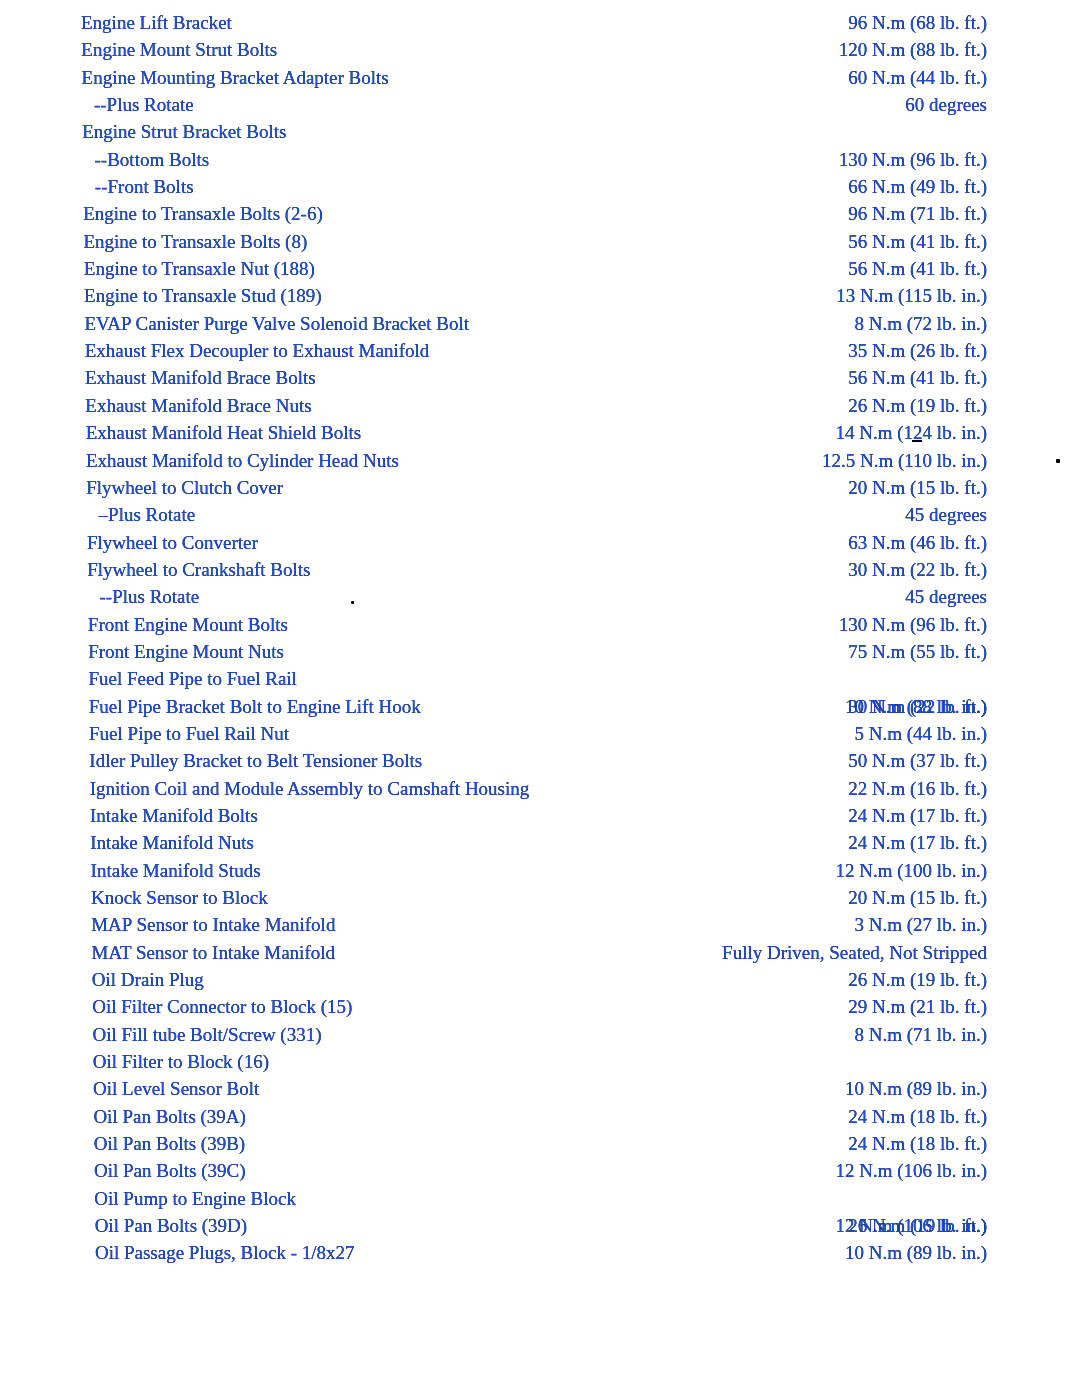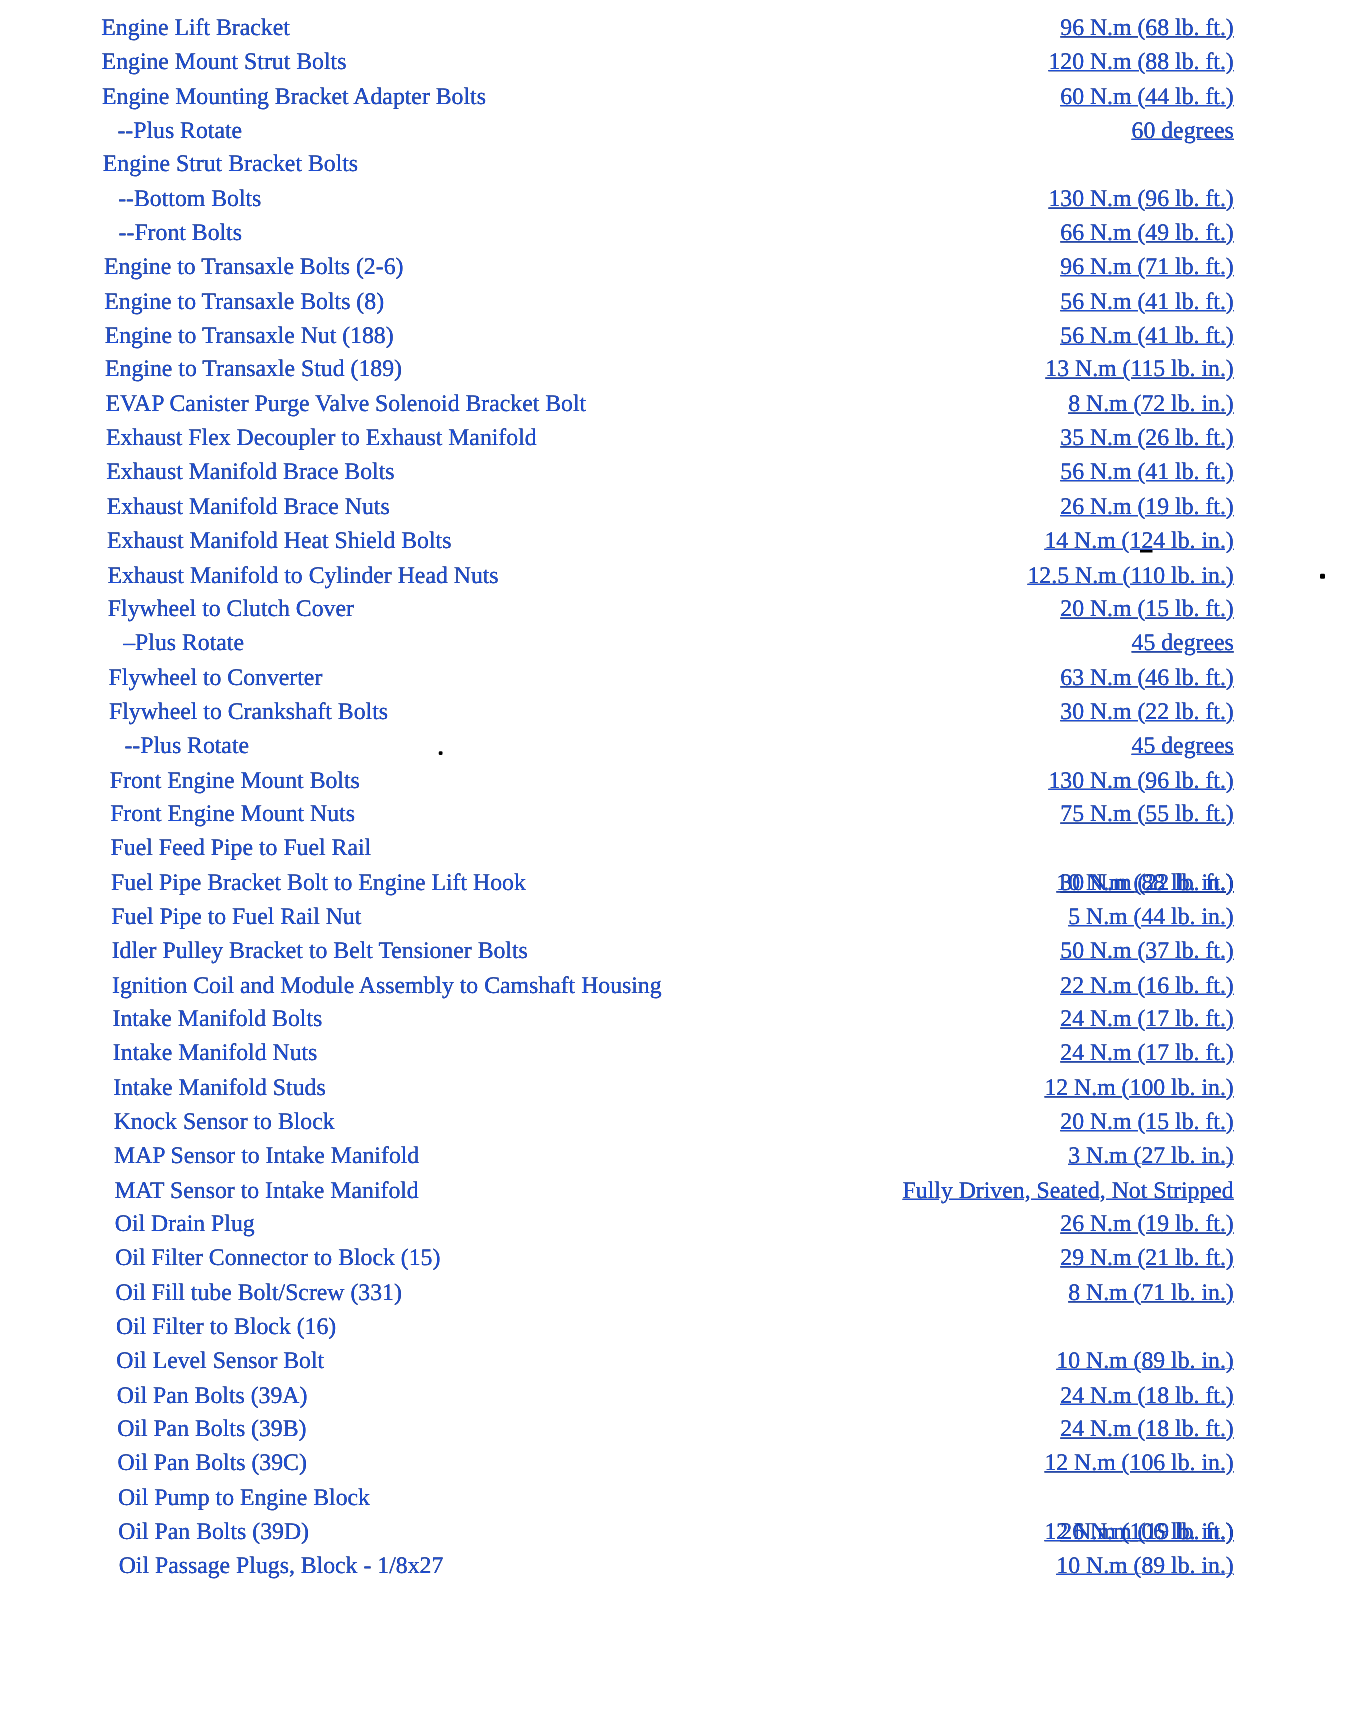--- a/index.html
+++ b/index.html
@@ -35,21 +35,20 @@
   }
   .spec-label {
     white-space: nowrap;
     flex: 0 0 auto;
   }
   .spec-value {
     margin-left: auto;
     white-space: nowrap;
     text-align: right;
     padding-left: 20px;
-    text-decoration: underline;
   }
   .scan-artifact {
     position: absolute;
     background: #000000;
   }
   #artifact-dot-1 { left: 1056px; top: 459px; width: 4px; height: 4px; border-radius: 1px; }
   #artifact-underline-1 { left: 912px; top: 440px; width: 10px; height: 2px; }
   #artifact-dot-2 { left: 351px; top: 601px; width: 3px; height: 3px; border-radius: 1px; }
 </style>
 </head>

